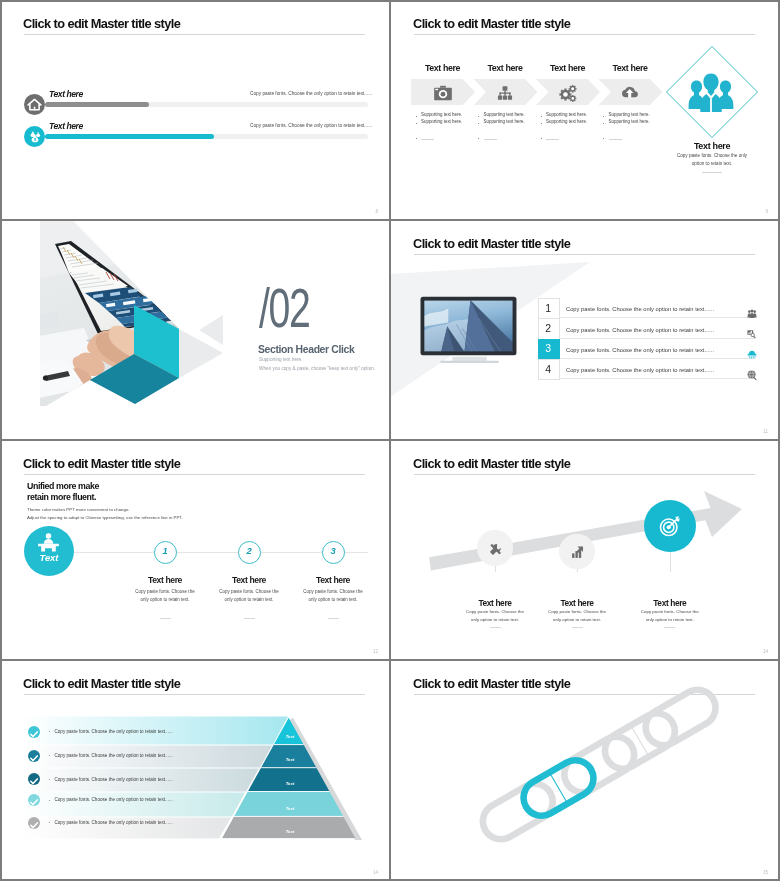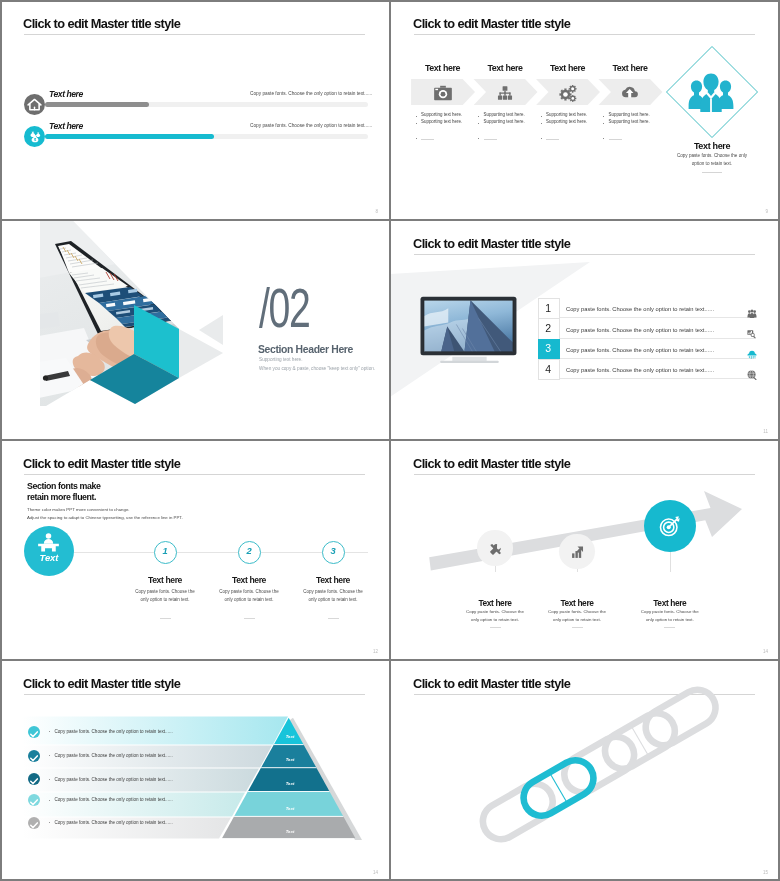--- a/index.html
+++ b/index.html
@@ -328,21 +328,21 @@
         </g>
       </g>
 
       <path d="M139 109 L183 133 L139 158 Z" fill="#e9ebec"></path>
       <path d="M183 95 L159 110 L183 125 Z" fill="#e9ebec"></path>
 
       <path d="M139 109 L139 158 L94 134 L94 85 Z" fill="#1cc0ce"></path>
       <path d="M94 134 L139 158 L95 184 L50 160 Z" fill="#15849c"></path>
     </svg>
     <div class="s3num" style="left:219px;top:60px;">/02</div>
-    <div class="s3hdr" style="left:218px;top:124px;">Section Header Here</div>
+    <div class="s3hdr" style="left:218px;top:124px;">Section Header Click</div>
     <div class="s3sub" style="left:219px;top:137px;">Supporting text here.</div>
     <div class="s3sub" style="left:219px;top:145.5px;">When you copy &amp; paste, choose "keep text only" option.</div>
   </div>
   <div class="slide" id="s4">
     <div class="title">Click to edit Master title style</div>
     <div class="titlerule"></div>
     <svg style="position:absolute;left:0;top:42px;width:200px;height:135px;" viewBox="0 0 200 135">
         <path fill="#f2f3f4" d="M0 12 L200 0 L0 135 Z"></path>
       </svg>
     <svg style="position:absolute;left:30px;top:76px;width:101px;height:69px;" viewBox="0 0 100 68">
@@ -428,21 +428,21 @@
               </g>
               <path d="M16.8 17.0 L22.6 22.0 a1.4 1.4 0 0 1-2.0 2.0 L15.0 18.4 Z"></path>
             </g>
           </svg></div>
       </div>
     <div class="pageno">11</div>
   </div>
   <div class="slide" id="s5">
     <div class="title">Click to edit Master title style</div>
     <div class="titlerule"></div>
-    <div class="s5lead" style="left:27px;top:41px;">Section fonts make</div>
+    <div class="s5lead" style="left:27px;top:41px;">Unified more make</div>
     <div class="s5lead" style="left:27px;top:51.5px;">retain more fluent.</div>
     <div class="s5body" style="left:27px;top:66.5px;">Theme color makes PPT more convenient to change.</div>
     <div class="s5body" style="left:27px;top:75px;">Adjust the spacing to adapt to Chinese typesetting, use the reference line in PPT.</div>
     <div class="s5line" style="left:72px;top:112px;width:296px;"></div>
     <div class="s5circ" style="left:24px;top:86px;"></div>
     <svg style="position:absolute;left:37px;top:93px;width:23px;height:19px;" viewBox="0 0 26 22">
       <g fill="#ffffff">
         <circle cx="13" cy="3.6" r="3.2"></circle>
         <path d="M7.6 12.4 C7.6 8.8 10.0 7.0 13 7.0 C16.0 7.0 18.4 8.8 18.4 12.4 Z"></path>
         <path d="M1.0 12.4 H25.0 L25.0 15.4 H21.4 L21.4 21.4 L17.0 21.4 L17.0 17.6 H9.0 L9.0 21.4 L4.6 21.4 L4.6 15.4 H1.0 Z"></path>

